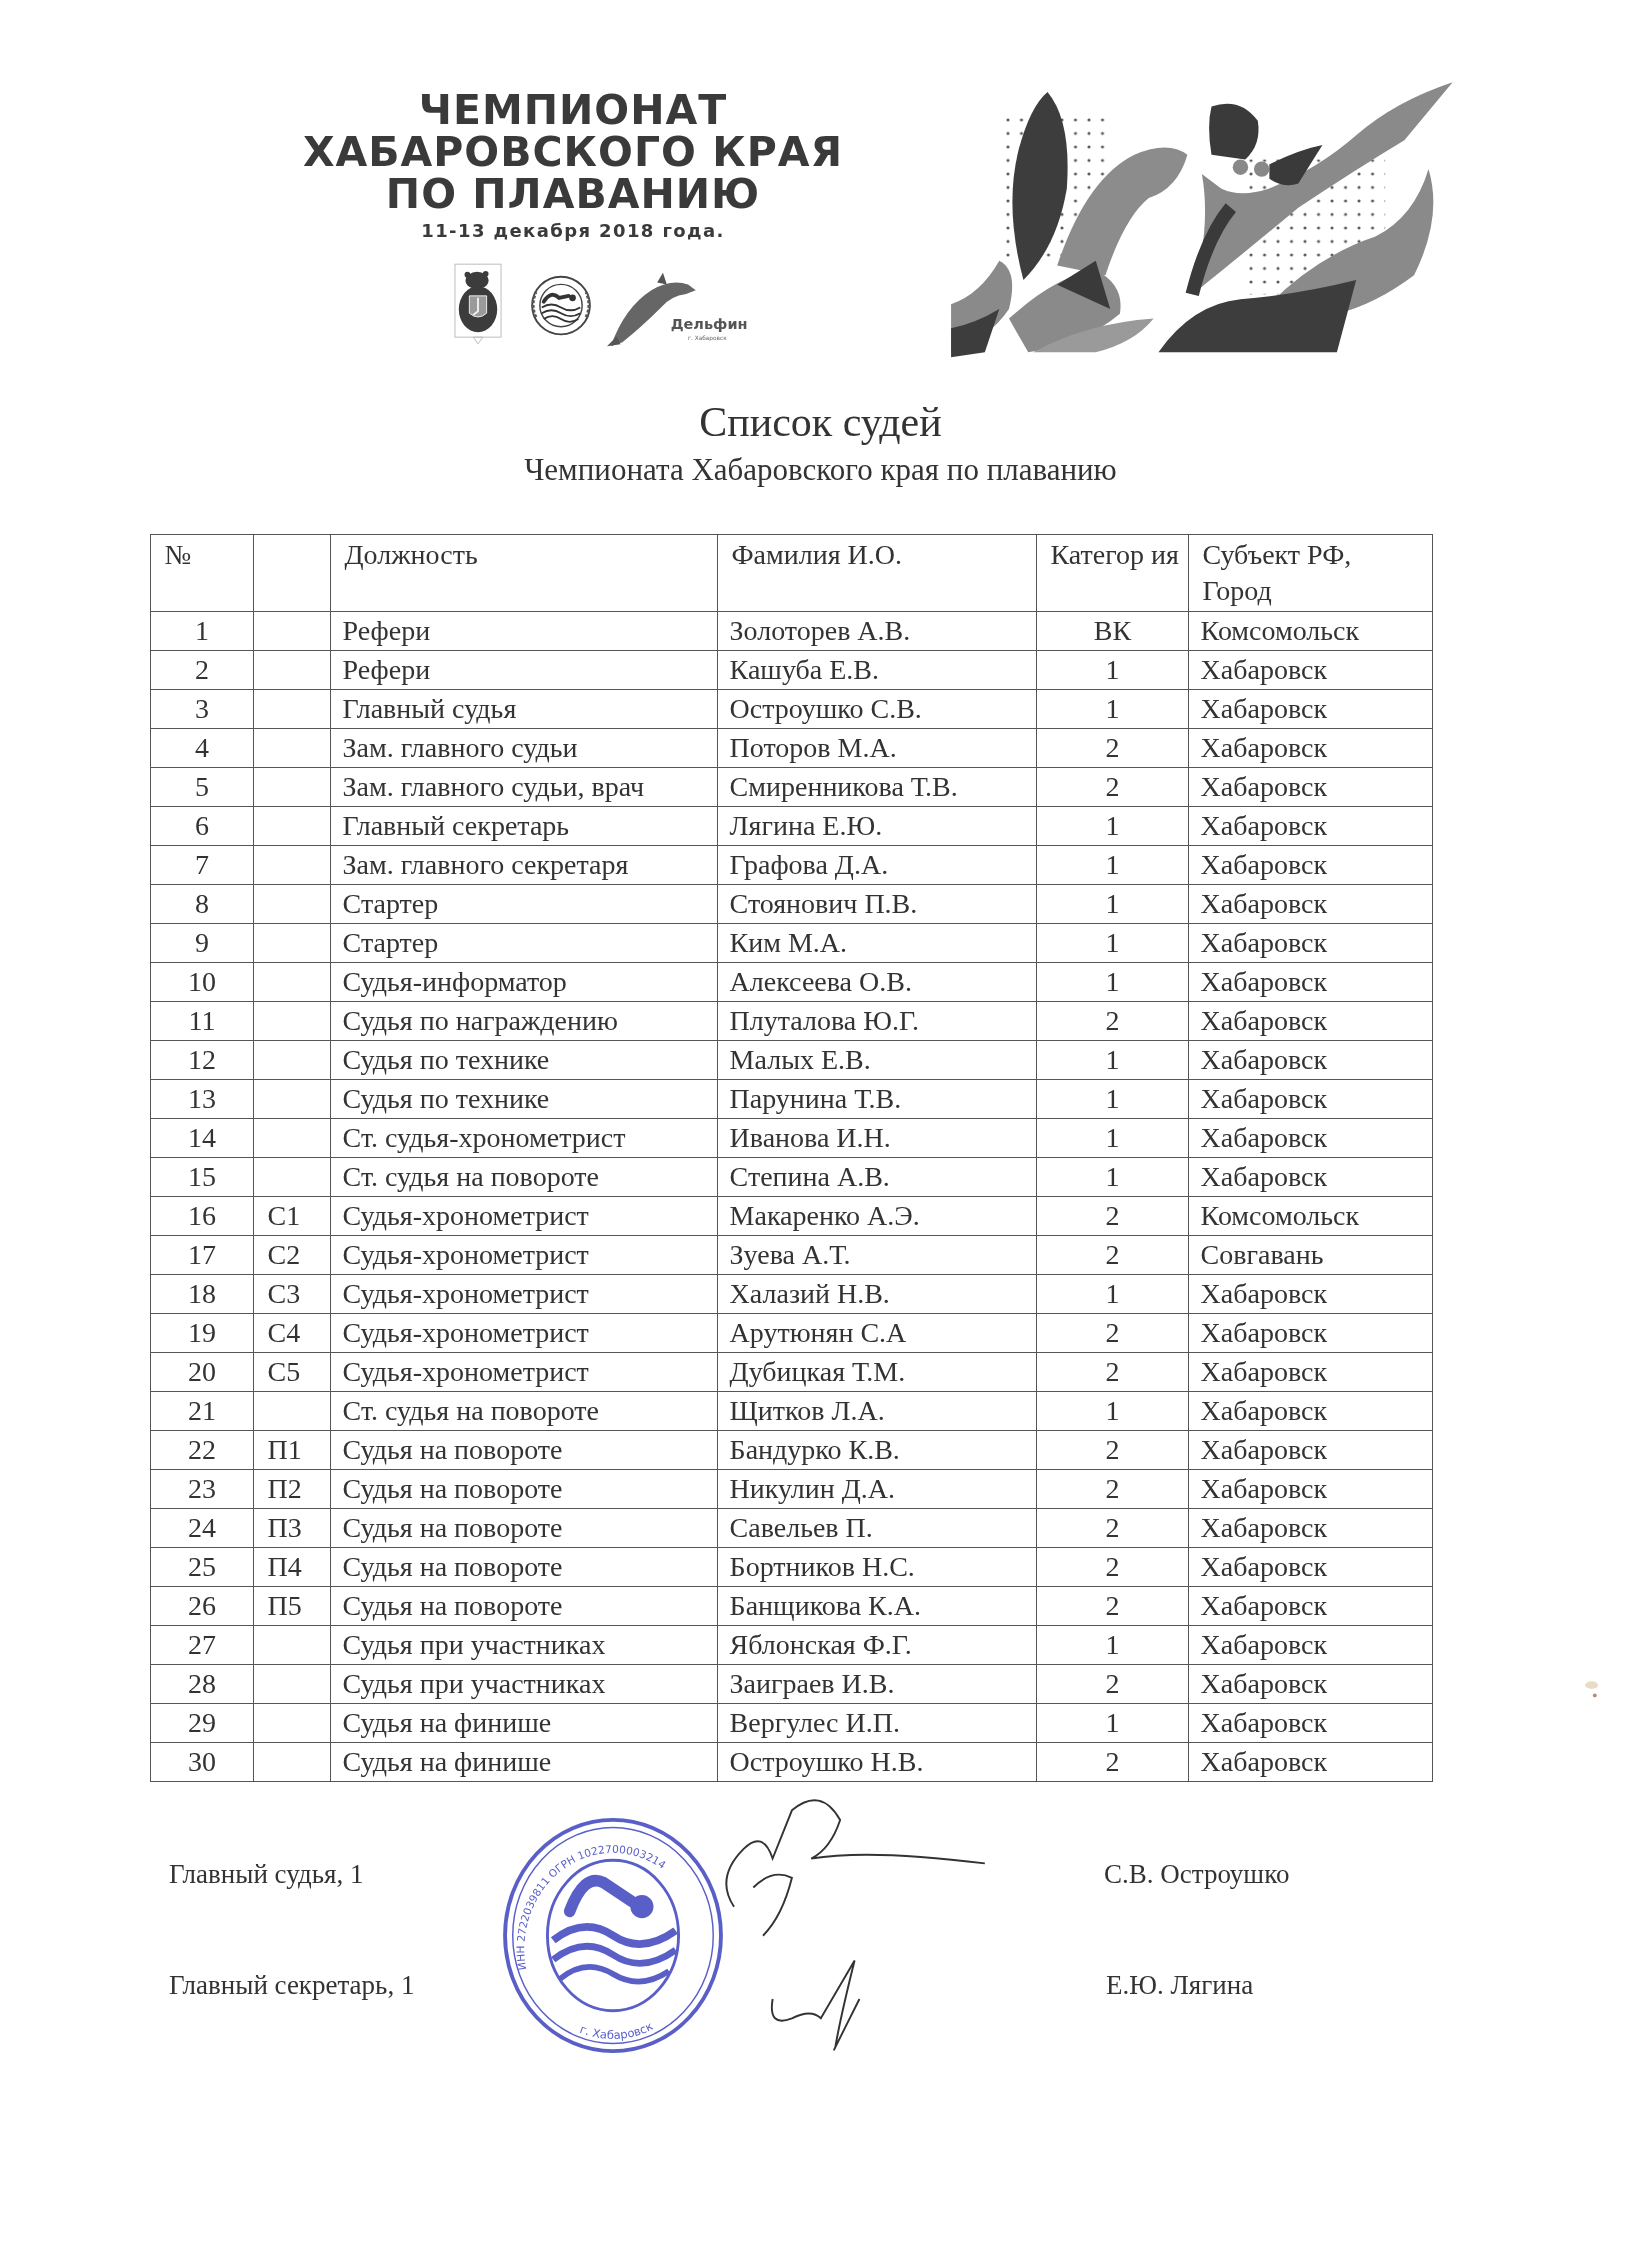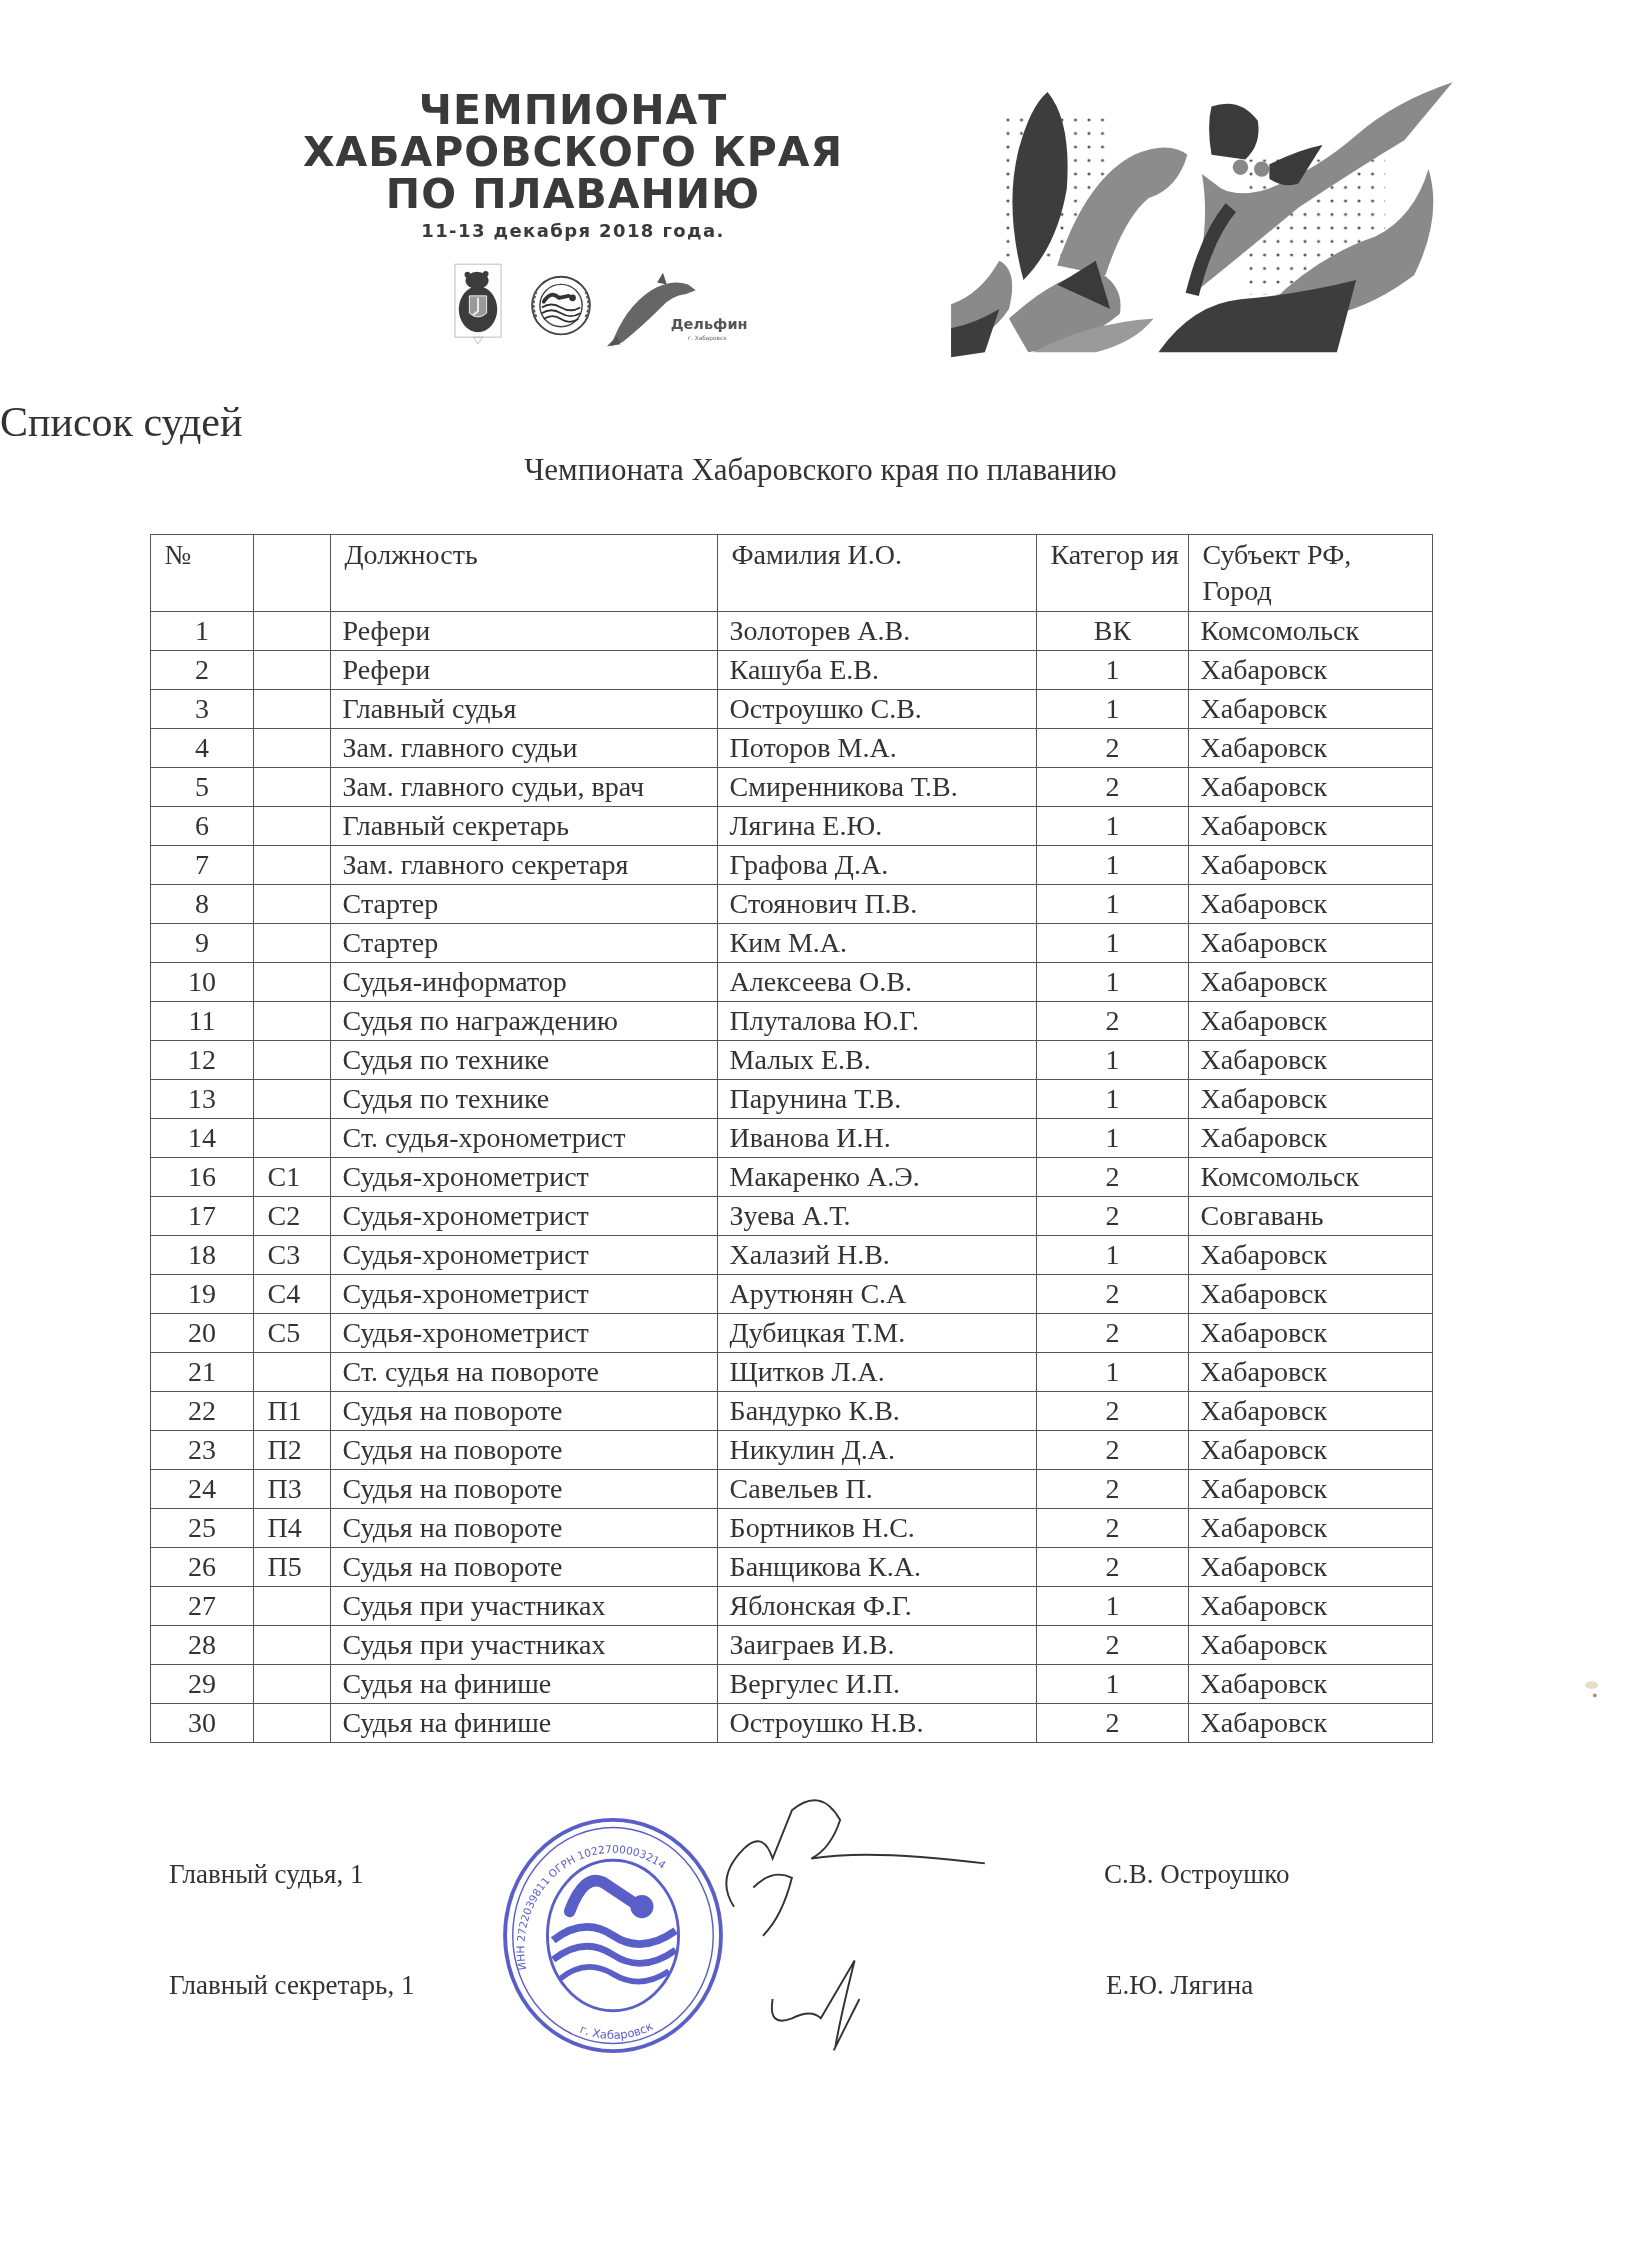--- a/index.html
+++ b/index.html
@@ -11,21 +11,21 @@
     font-family: "DejaVu Sans", sans-serif; font-weight: bold; color: #3a3a3a; letter-spacing: 1px; }
   .poster-title .l1, .poster-title .l2, .poster-title .l3 { font-size: 41px; line-height: 42px; display: block; }
   .poster-title .l4 { font-size: 18px; line-height: 27px; display: block; letter-spacing: 1.4px; margin-top: 1.9px; }
 
   .logos { position: absolute; left: 444px; top: 263px; width: 309px; height: 97px; }
   .logo { position: absolute; }
 
   .art { position: absolute; left: 951px; top: 63px; width: 521px; height: 299px; }
 
   
-  .doc-title { position: absolute; left: 0; width: 1641px; top: 398px; 
+  .doc-title { position: absolute; left: 0; width: 1641px; top: 398px; text-align: center;
     font-size: 42px; color: #333; }
   .doc-subtitle { position: absolute; left: 0; width: 1641px; top: 452px; text-align: center;
     font-size: 31px; color: #333; padding-left: 0; }
 
   
   table.judges { position: absolute; left: 150px; top: 534px; width: 1282px; border-collapse: collapse;
     font-size: 28px; color: #333; table-layout: fixed; }
   table.judges td, table.judges th { border: 1.9px solid #555; font-weight: normal; vertical-align: top;
     padding: 0 5.8px; line-height: 37px; height: 39px; white-space: nowrap; overflow: hidden; }
   table.judges th { height: 77px; text-align: left; padding-top: 1.9px; padding-left: 13.5px; white-space: normal; line-height: 36px; }
@@ -241,20 +241,28 @@
       </tr>
       <tr>
         <td class="num">14</td>
         <td class="code"></td>
         <td class="pos">Ст. судья-хронометрист</td>
         <td class="name">Иванова И.Н.</td>
         <td class="cat">1</td>
         <td class="city">Хабаровск</td>
       </tr>
       <tr>
+        <td class="num">15</td>
+        <td class="code"></td>
+        <td class="pos">Ст. судья на повороте</td>
+        <td class="name">Степина А.В.</td>
+        <td class="cat">1</td>
+        <td class="city">Хабаровск</td>
+      </tr>
+      <tr>
         <td class="num">16</td>
         <td class="code">С1</td>
         <td class="pos">Судья-хронометрист</td>
         <td class="name">Макаренко А.Э.</td>
         <td class="cat">2</td>
         <td class="city">Комсомольск</td>
       </tr>
       <tr>
         <td class="num">17</td>
         <td class="code">С2</td>

